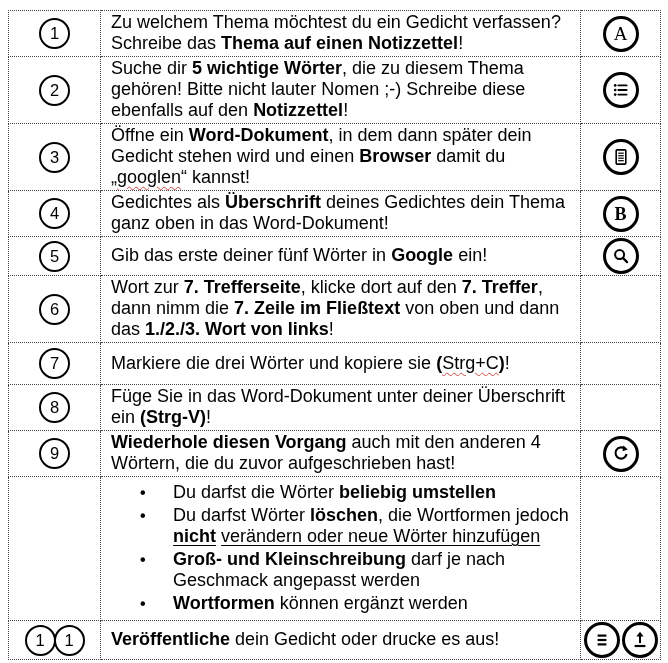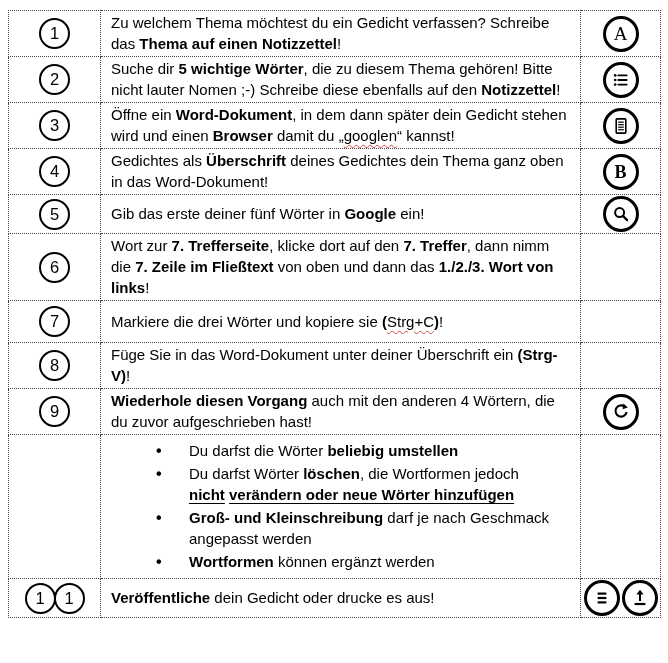--- a/index.html
+++ b/index.html
@@ -11,43 +11,43 @@
   .sheet{position:relative;padding:10px 8px 0 8px;}
   table.grid{border-collapse:collapse;width:652px;table-layout:fixed;}
   table.grid td{border:1px dotted #444;vertical-align:middle;}
   col.c-num{width:92px;}
   col.c-text{width:480px;}
   col.c-icon{width:80px;}
   .num-cell{text-align:center;}
   .icon-cell{text-align:center;}
   .text-cell{
     padding:1px 8px 2px 10px;
-    font-size:15px;line-height:21px;
+    font-size:18px;line-height:21px;
   }
   .circ{
     display:inline-flex;align-items:center;justify-content:center;
     width:27px;height:27px;border:2.5px solid #000;border-radius:50%;
     font-size:16.5px;line-height:1;background:#fff;
   }
   .dbl .circ{margin:0 -1px;}
   .ring{
     display:inline-flex;align-items:center;justify-content:center;
     width:30px;height:30px;border:3px solid #000;border-radius:50%;
     background:#fff;vertical-align:middle;margin:0 1px;
   }
   .ring svg{display:block;}
   .serif-letter{font-family:"Liberation Serif","DejaVu Serif",serif;font-size:19px;line-height:1;}
   .serif-letter.bold{font-weight:bold;font-size:18px;}
   .b{font-weight:bold;}
-  .u{text-decoration:underline;text-decoration-thickness:1px;text-underline-offset:2.5px;font-weight:bold;}
+  .u{text-decoration:underline;text-decoration-thickness:1px;text-underline-offset:2.5px;}
   .bu{font-weight:bold;text-decoration:underline;text-decoration-thickness:1px;text-underline-offset:2.5px;}
   .sq{text-decoration:underline;text-decoration-style:wavy;text-decoration-color:#d04a42;text-decoration-thickness:1px;text-underline-offset:3px;}
   .bsq{font-weight:normal;text-decoration:underline;text-decoration-style:wavy;text-decoration-color:#d04a42;text-decoration-thickness:1px;text-underline-offset:3px;}
   ul.rules{margin:4px 0;padding:0 0 0 62px;list-style:none;}
-  ul.rules li{position:relative;margin:2px 16px;line-height:21px;}
+  ul.rules li{position:relative;margin:2px 0;line-height:21px;}
   ul.rules li::before{
     content:"•";position:absolute;left:-33px;top:0;
     font-size:16px;font-weight:bold;
   }
 </style>
 </head>
 <body>
 
 <div class="sheet">
   <table class="grid">

